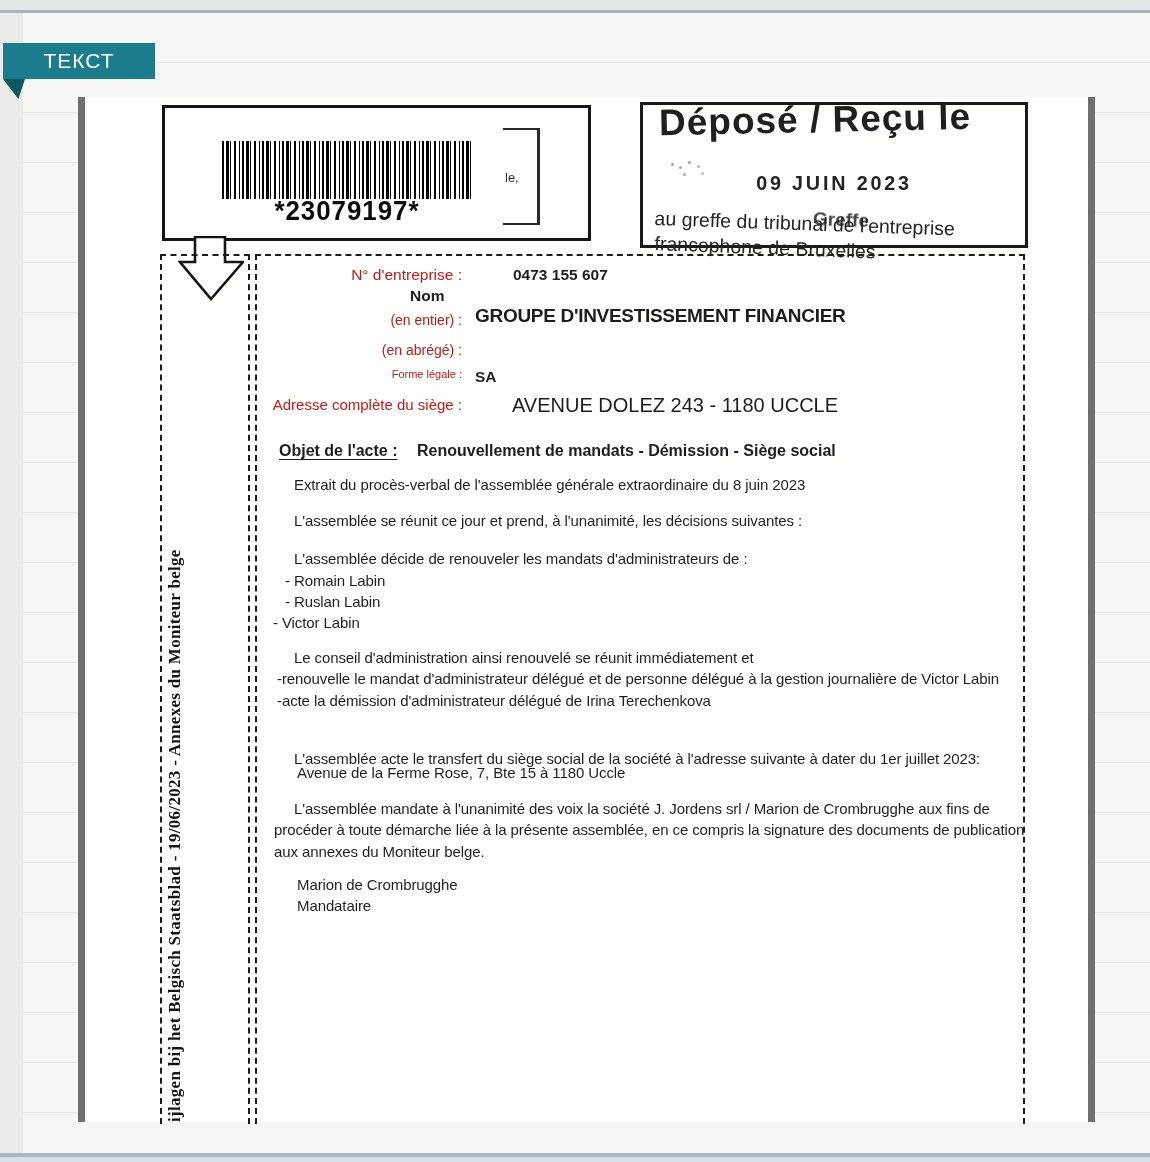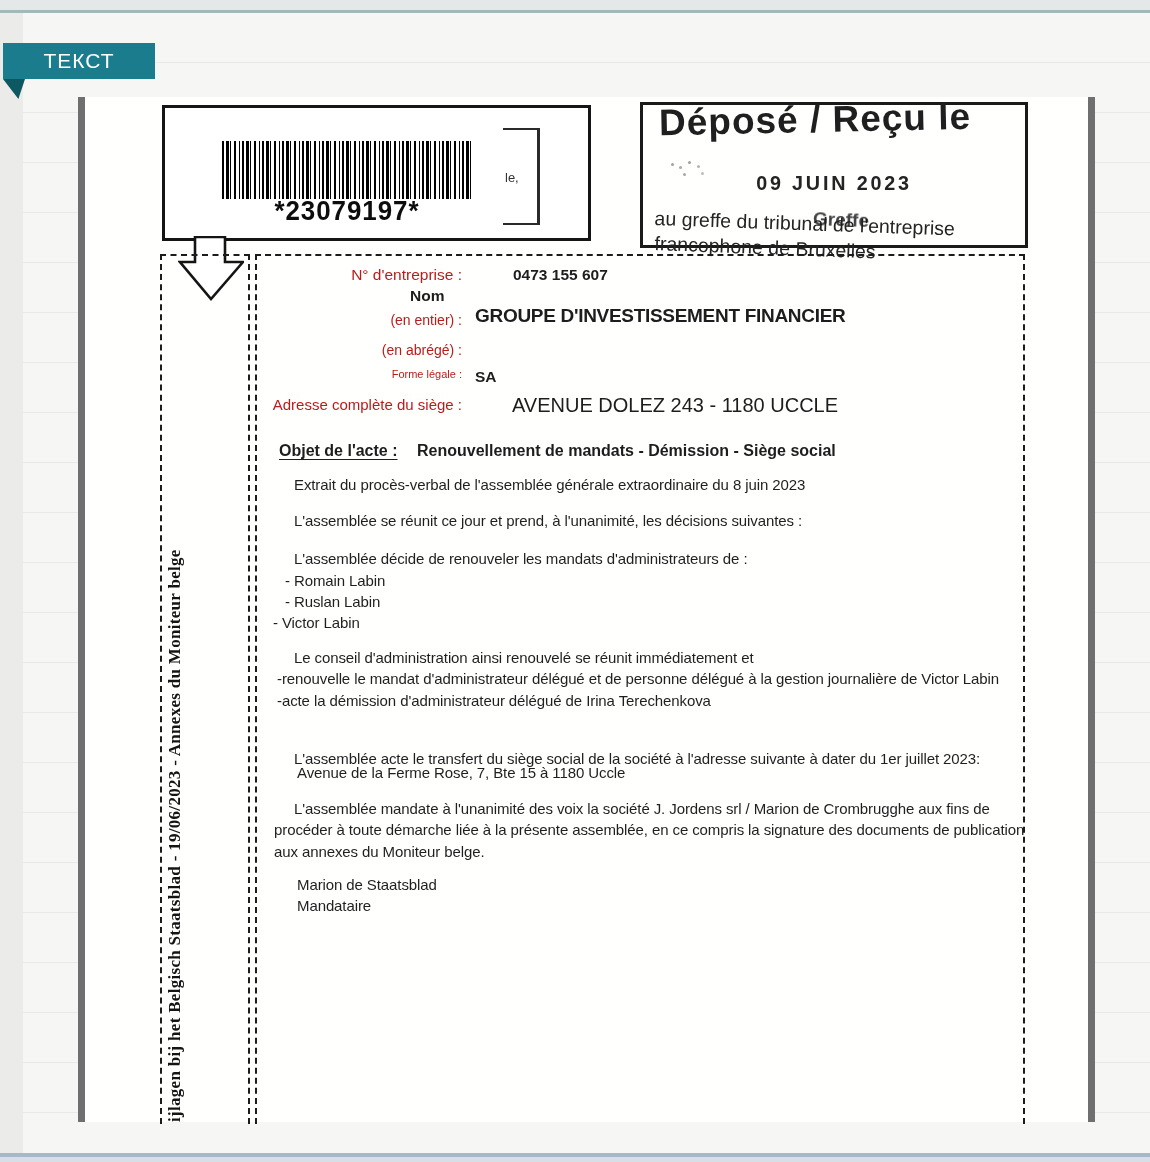--- a/index.html
+++ b/index.html
@@ -189,19 +189,19 @@
     <div class="bodyl b2">-  Ruslan Labin</div>
     <div class="bodyl b3">-  Victor Labin</div>
     <div class="bodyl p4a">Le conseil d'administration ainsi renouvelé se réunit immédiatement et</div>
     <div class="bodyl p4b">-renouvelle le mandat d'administrateur délégué et de personne délégué à la gestion journalière de Victor Labin</div>
     <div class="bodyl p4c">-acte la démission d'administrateur délégué de Irina Terechenkova</div>
     <div class="bodyl p5">L'assemblée acte le transfert du siège social de la société à l'adresse suivante à dater du 1er juillet 2023:</div>
     <div class="bodyl p6">Avenue de la Ferme Rose, 7, Bte 15 à 1180 Uccle</div>
     <div class="bodyl p7a">L'assemblée mandate à l'unanimité des voix la société J. Jordens srl / Marion de Crombrugghe aux fins de</div>
     <div class="bodyl p7b">procéder à toute démarche liée à la présente assemblée, en ce compris la signature des documents de publication</div>
     <div class="bodyl p7c">aux annexes du Moniteur belge.</div>
-    <div class="bodyl sig1">Marion de Staatsblad</div>
+    <div class="bodyl sig1">Marion de Crombrugghe</div>
     <div class="bodyl sig2">Mandataire</div>
   </div>
 </div>
 
 <div class="bottom-bar-line"></div>
 <div class="bottom-bar-fill"></div>
 
 </body></html>

